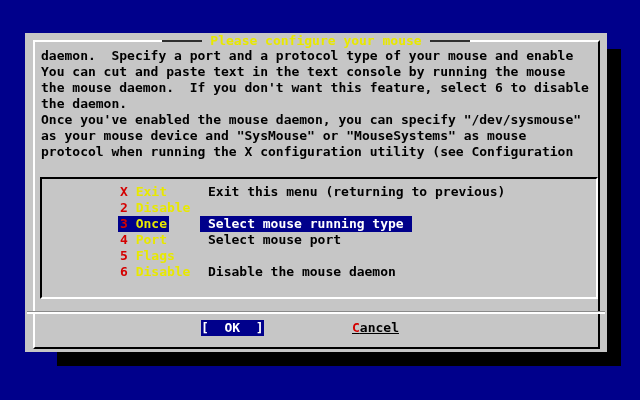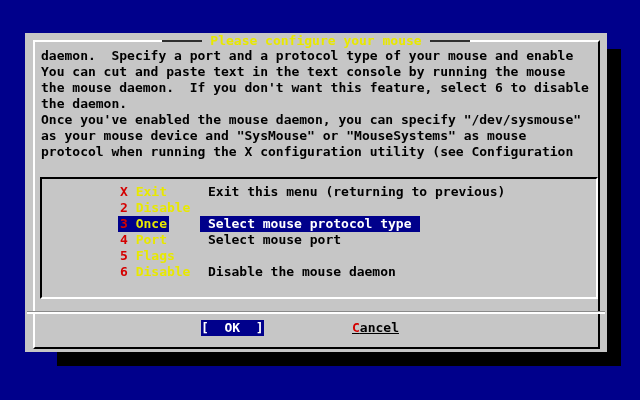--- a/index.html
+++ b/index.html
@@ -89,21 +89,21 @@
     <div class="menu-box">
       <div class="menu-row">
         <span class="menu-keytag"><span class="menu-key">X</span> <span class="menu-tag">Exit</span></span>
         <span class="menu-desc">Exit this menu (returning to previous)</span>
       </div>
       <div class="menu-row">
         <span class="menu-keytag"><span class="menu-key">2</span> <span class="menu-tag">Disable</span></span>
       </div>
       <div class="menu-row selected">
         <span class="menu-keytag"><span class="menu-key">3</span> <span class="menu-tag">Once</span></span>
-        <span class="menu-desc">Select mouse protocol type</span>
+        <span class="menu-desc">Select mouse running type</span>
       </div>
       <div class="menu-row">
         <span class="menu-keytag"><span class="menu-key">4</span> <span class="menu-tag">Port</span></span>
         <span class="menu-desc">Select mouse port</span>
       </div>
       <div class="menu-row">
         <span class="menu-keytag"><span class="menu-key">5</span> <span class="menu-tag">Flags</span></span>
       </div>
       <div class="menu-row">
         <span class="menu-keytag"><span class="menu-key">6</span> <span class="menu-tag">Disable</span></span>

